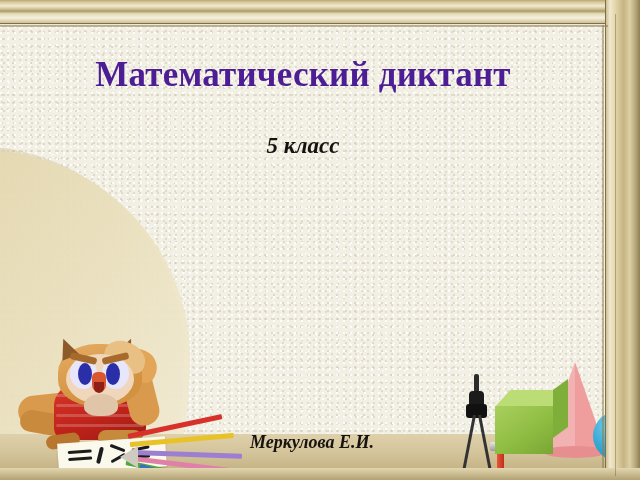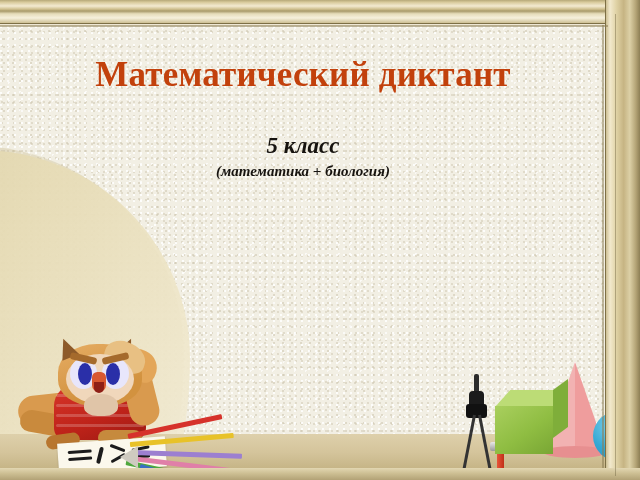--- a/index.html
+++ b/index.html
@@ -70,21 +70,21 @@
   .desk{
     position:absolute;left:0;bottom:12px;width:606px;height:34px;
     background:linear-gradient(to bottom,#ded0ab 0%,#d4c49b 55%,#c6b587 100%);
   }
 
   
   .text-stack{position:absolute;left:0;top:26px;width:606px;text-align:center;}
   .title{
     margin:0;padding-top:30px;
     font-size:35px;font-weight:bold;letter-spacing:.2px;
-    color:#c2410c;line-height:1.1;
+    color:#4c1d95;line-height:1.1;
     font-family:"Liberation Serif", serif;
   }
   .subtitle{
     margin:0;padding-top:46px;
     font-size:30px;font-style:italic;font-weight:normal;
     color:#c02b22;line-height:1.32;
     font-family:"DejaVu Serif", serif;
   }
   .subtitle span{display:block;}
   .grade{
@@ -255,23 +255,23 @@
     <div class="cone-base"></div>
     <div class="cube-top"></div>
     <div class="cube-side"></div>
     <div class="cube-front"></div>
     <div class="sphere"></div>
   </div>
 
   <div class="text-stack">
     <h1 class="title">Математический диктант</h1>
     <p class="grade">5 класс</p>
-    <p class="course">(математика + биология)</p>
-  </div>
-
+  </div>
+
+  <div class="author">Меркулова Е.И.</div>
 
   <div class="frame-band frame-top"></div>
   <div class="frame-band frame-right"></div>
   <div class="frame-band frame-bottom"></div>
   <div class="frame-band pin-top"></div>
   <div class="frame-band pin-right"></div>
   <div class="frame-band pin-right2"></div>
 
 </div>
 

